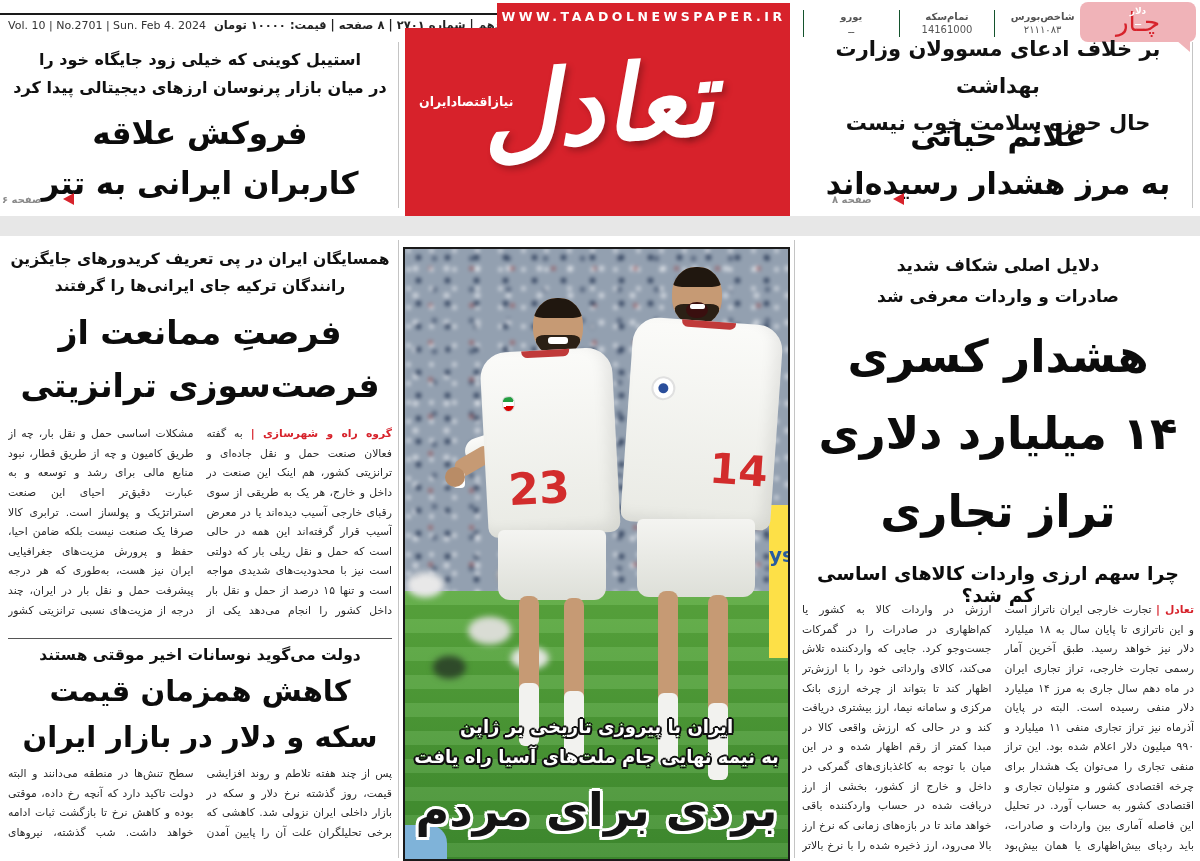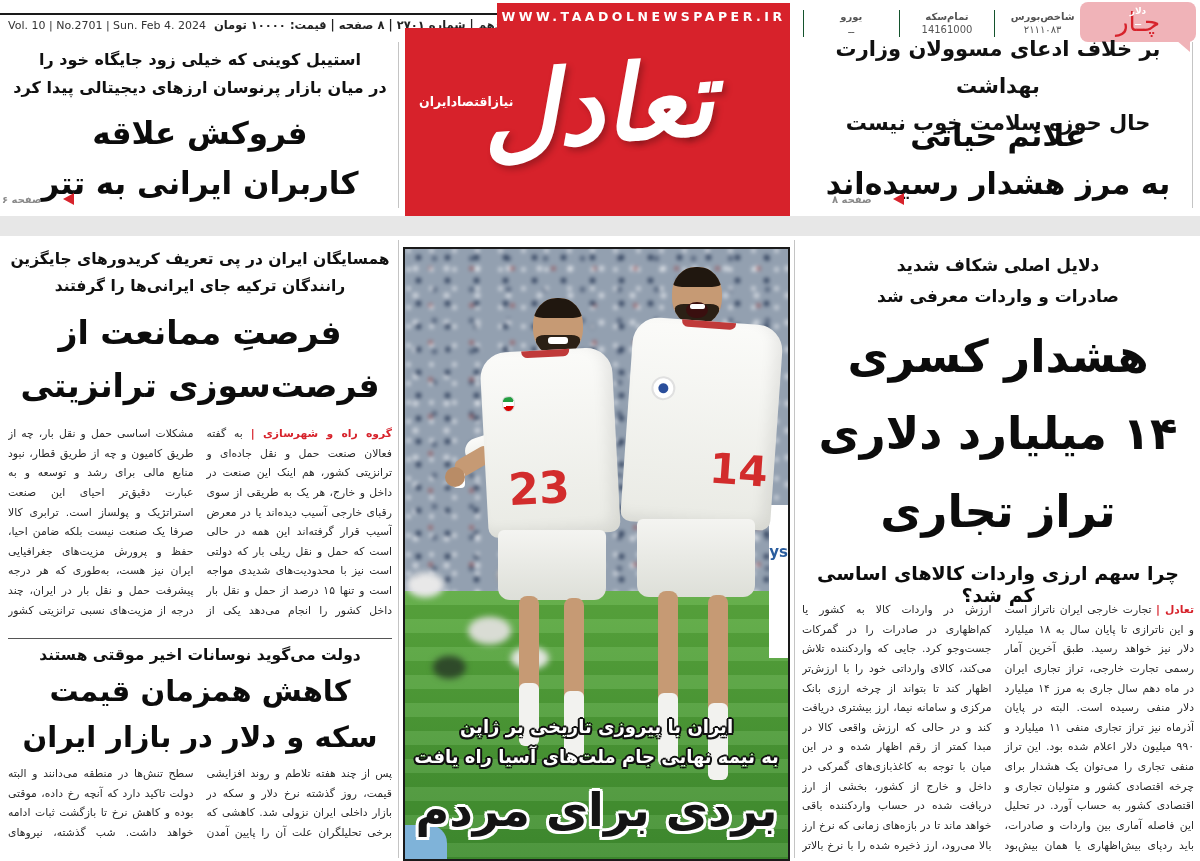--- a/index.html
+++ b/index.html
@@ -68,21 +68,21 @@
     background:repeating-linear-gradient(180deg,rgba(255,255,255,.08) 0 14px,rgba(0,0,0,.05) 14px 28px),linear-gradient(180deg,#5aa93e,#3f8d2f); }
   .pile { position:absolute; left:-12px; top:46%; width:42%; height:30%;
     background-image:
       radial-gradient(ellipse 30px 20px at 20% 30%,#e8e8e8 60%,transparent 65%),
       radial-gradient(ellipse 34px 22px at 60% 55%,#d9dcd4 60%,transparent 66%),
       radial-gradient(ellipse 26px 18px at 35% 75%,#2f4a2a 60%,transparent 66%),
       radial-gradient(ellipse 22px 16px at 75% 25%,#caa37e 60%,transparent 66%),
       radial-gradient(ellipse 30px 18px at 85% 70%,#e2e5df 60%,transparent 66%);
     filter:blur(3px);
   }
-  .adboard-r { position:absolute; right:0; top:42%; width:19px; height:25%; background:#ffffff; color:#2a5d9e; font-weight:bold; font-size:15px; padding-top:38px; text-align:center; filter:blur(.4px); }
+  .adboard-r { position:absolute; right:0; top:42%; width:19px; height:25%; background:#fde047; color:#2a5d9e; font-weight:bold; font-size:20px; padding-top:38px; text-align:center; filter:blur(.4px); }
   .adboard-c { position:absolute; left:0; bottom:0; width:42px; height:34px; background:#7fb3d9; border-top-right-radius:18px; }
 
   .player { position:absolute; }
   .head { position:absolute; width:50px; height:58px; border-radius:46%; background:#c69a74; overflow:hidden; }
   .hair { position:absolute; left:0; top:0; width:100%; height:34%; background:#20170f; border-radius:50% 50% 20% 20%; }
   .beard { position:absolute; left:6%; bottom:0; width:88%; height:36%; background:#2b2015; border-radius:20% 20% 48% 48%; }
   .mouth-smile { position:absolute; left:30%; bottom:20%; width:40%; height:7px; background:#fff; border-radius:3px; }
   .mouth-open { position:absolute; left:28%; bottom:12%; width:44%; height:16px; background:#3a0f0f; border-radius:50%; }
   .teeth { position:absolute; left:15%; top:8%; width:70%; height:5px; background:#fff; border-radius:2px; }
   .torso { position:absolute; background:linear-gradient(180deg,#fbfbf9,#e9eae4); border-radius:26px 26px 10px 10px; box-shadow:inset -8px -6px 14px rgba(0,0,0,.08); }

